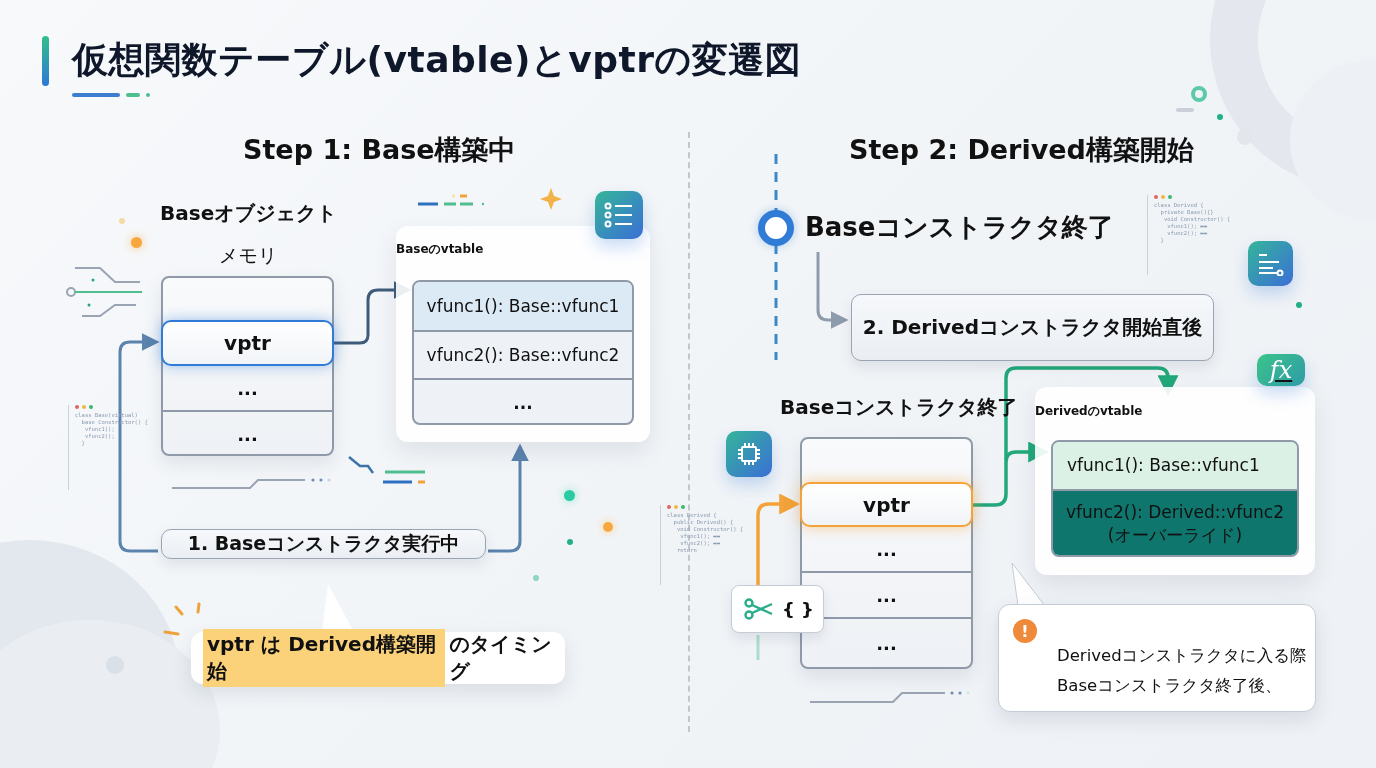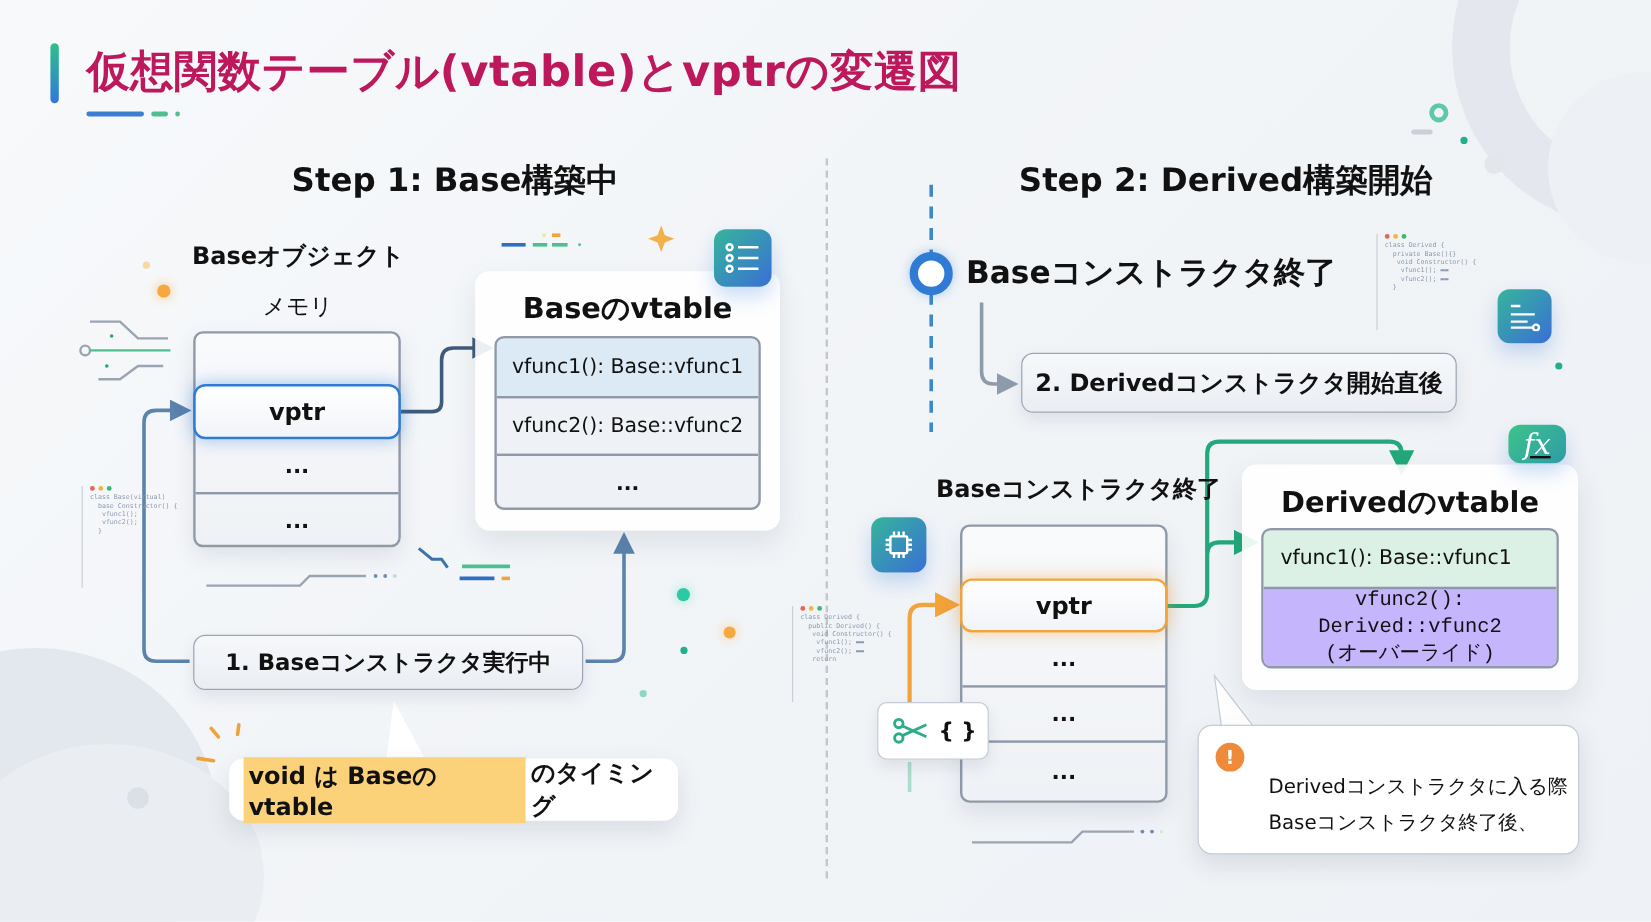--- a/index.html
+++ b/index.html
@@ -14,36 +14,36 @@
 
   
   .blob { position: absolute; border-radius: 50%; }
   .blob.tr1 { left: 1210px; top: -110px; width: 300px; height: 300px; border: 48px solid #e4e8ee; background: transparent; }
   .blob.tr2 { left: 1290px; top: 60px; width: 160px; height: 160px; background: #edf0f4; }
   .blob.bl1 { left: -120px; top: 540px; width: 300px; height: 280px; background: #e3e8ee; }
   .blob.bl2 { left: -40px; top: 620px; width: 260px; height: 220px; background: #eaeef2; }
 
   
   .title-bar { left: 42px; top: 36px; width: 7px; height: 50px; border-radius: 4px; background: linear-gradient(180deg, #2fc08a, #2f78d8); }
-  .title { left: 72px; top: 36px; font-size: 36px; font-weight: bold; letter-spacing: 0.5px; color: #be185d; }
+  .title { left: 72px; top: 36px; font-size: 36px; font-weight: bold; letter-spacing: 0.5px; color: #0f172a; }
   .title-underline { left: 72px; top: 93px; display: flex; gap: 6px; align-items: center; }
   .title-underline span { height: 4px; border-radius: 2px; display: inline-block; }
 
   .step-title { font-size: 27px; font-weight: bold; color: #111; }
   .divider { left: 688px; top: 132px; height: 600px; width: 0; border-left: 2px dashed #c3c7cd; }
 
   
   .mem { background: linear-gradient(180deg, #f9fafc, #eef1f5); border: 2px solid #8f99a8; border-radius: 8px; box-shadow: 0 8px 18px rgba(40,60,90,0.10); }
   .cell { position: absolute; left: 0; right: 0; display: flex; align-items: center; justify-content: center; font-size: 18px; font-weight: bold; border-top: 2px solid #8f99a8; color: #111; }
   .vptr { position: absolute; display: flex; align-items: center; justify-content: center; font-size: 20px; font-weight: bold; border-radius: 10px; background: linear-gradient(180deg, #ffffff, #f1f4f8); }
   .vptr.blue { border: 2.5px solid #2f7bd6; box-shadow: 0 0 14px rgba(47,123,214,0.45); }
   .vptr.orange { border: 2.5px solid #f3a33a; box-shadow: 0 0 14px rgba(243,163,58,0.5); }
 
   .card { background: rgba(255,255,255,0.9); border-radius: 12px; box-shadow: 0 10px 24px rgba(40,60,90,0.10); }
-  .vt-title { position: absolute; left: 0; right: 0; text-align: center; font-size: 24px; font-weight: bold; }
+  .vt-title { position: absolute; left: 0; right: 0; text-align: left; font-size: 12px; font-weight: bold; }
   .vt-table { position: absolute; border: 2px solid #8f99a8; border-radius: 8px; overflow: hidden; background: #eef2f6; }
   .vt-row { display: flex; align-items: center; justify-content: center; font-size: 17px; color: #111; border-top: 2px solid #8f99a8; text-align: center; line-height: 1.35; }
   .vt-row:first-child { border-top: none; }
 
   .label-box { display: flex; align-items: center; justify-content: center; font-size: 19px; font-weight: bold; background: linear-gradient(180deg, #f6f8fb, #eaeef3); border: 1.5px solid #9aa4b2; border-radius: 10px; box-shadow: 0 6px 14px rgba(40,60,90,0.10); }
 
   .callout { background: #fff; border-radius: 12px; box-shadow: 0 8px 20px rgba(40,60,90,0.12); }
   .hl { background: #fbd27a; padding: 2px 4px; }
 
   .icon-tile { border-radius: 10px; display: flex; align-items: center; justify-content: center; box-shadow: 0 8px 16px rgba(47,120,216,0.25); }
@@ -196,33 +196,33 @@
   <svg width="30" height="26" viewBox="0 0 30 26">
       <g stroke="#fff" stroke-width="2" fill="none">
         <circle cx="4" cy="4" r="2.5"></circle>
         <circle cx="4" cy="13" r="2.5"></circle>
         <circle cx="4" cy="22" r="2.5"></circle>
         <path d="M11,4 H28 M11,13 H28 M11,22 H28"></path>
       </g>
     </svg>
 </div>
 
-<div class="abs label-box" style="left:161px;top:529px;width:325px;height:46px;">1. Baseコンストラクタ実行中</div>
+<div class="abs label-box" style="left:161px;top:529px;width:325px;height:30px;">1. Baseコンストラクタ実行中</div>
 
 <div class="abs callout" style="left:191px;top:632px;width:374px;height:52px;display:flex;align-items:center;padding-left:12px;font-size:20px;font-weight:bold;">
-  <span class="hl">void は Baseのvtable</span>
+  <span class="hl">vptr は Derived構築開始</span>
   <span style="margin-left:4px;">のタイミング</span>
 </div>
 
 <div class="abs step-title" style="left:849px;top:132px;">Step 2: Derived構築開始</div>
 
 <div class="abs" style="left:758px;top:210px;width:36px;height:36px;border-radius:50%;border:7px solid #2f7bd6;background:#fff;box-shadow:0 0 10px rgba(47,123,214,0.35);"></div>
 <div class="abs" style="left:805px;top:210px;font-size:26px;font-weight:bold;">Baseコンストラクタ終了</div>
 
-<div class="abs label-box" style="left:851px;top:294px;width:363px;height:50px;font-size:20px;">2. Derivedコンストラクタ開始直後</div>
+<div class="abs label-box" style="left:851px;top:294px;width:363px;height:67px;font-size:20px;">2. Derivedコンストラクタ開始直後</div>
 
 <div class="abs code" style="left:1147px;top:195px;width:115px;height:80px;">
   <div class="dots">
       <i style="background:#e2665a"></i>
       <i style="background:#f0b742"></i>
       <i style="background:#3cb872"></i>
     </div>
   <div>class Derived {</div>
     <div>&nbsp;&nbsp;private Base(){}</div>
     <div>&nbsp;&nbsp;&nbsp;void Constructor() {</div>
@@ -279,21 +279,21 @@
         <path d="M8,7 L28,16 M8,15 L28,6"></path>
       </g>
     </svg>
   <span style="font-size:18px;font-weight:bold;">{ }</span>
 </div>
 
 <div class="abs card" style="left:1035px;top:387px;width:280px;height:188px;padding-left:28px;">
   <div class="vt-title" style="top:16px;">Derivedのvtable</div>
   <div class="vt-table" style="left:16px;top:53px;width:248px;height:117px;">
     <div class="vt-row" style="height:47px;background:#dcf1e5;justify-content:flex-start;padding-left:14px;">vfunc1(): Base::vfunc1</div>
-    <div class="vt-row" style="height:68px;background:#c4b5fd;white-space:pre-line;font-family:Liberation Mono, monospace;">vfunc2(): Derived::vfunc2
+    <div class="vt-row" style="height:68px;background:#0f766e;white-space:pre-line;">vfunc2(): Derived::vfunc2
 (オーバーライド)</div>
   </div>
 </div>
 <div class="abs icon-tile" style="left:1257px;top:354px;width:48px;height:32px;background:linear-gradient(135deg,#3cc48a,#2f9ba8);text-decoration:underline;">
   <span style="color:#fff;font-family:'DejaVu Serif',serif;font-style:italic;font-size:24px;">fx</span>
 </div>
 
 <div class="abs callout" style="left:998px;top:604px;width:318px;height:108px;border:1px solid #c5ccd5;padding:14px 0 0 14px;">
   <div style="display:flex;align-items:center;gap:12px;">
     <span style="width:24px;height:24px;border-radius:50%;background:#f08a3b;color:#fff;font-weight:bold;font-size:16px;display:flex;align-items:center;justify-content:center;">!</span>

